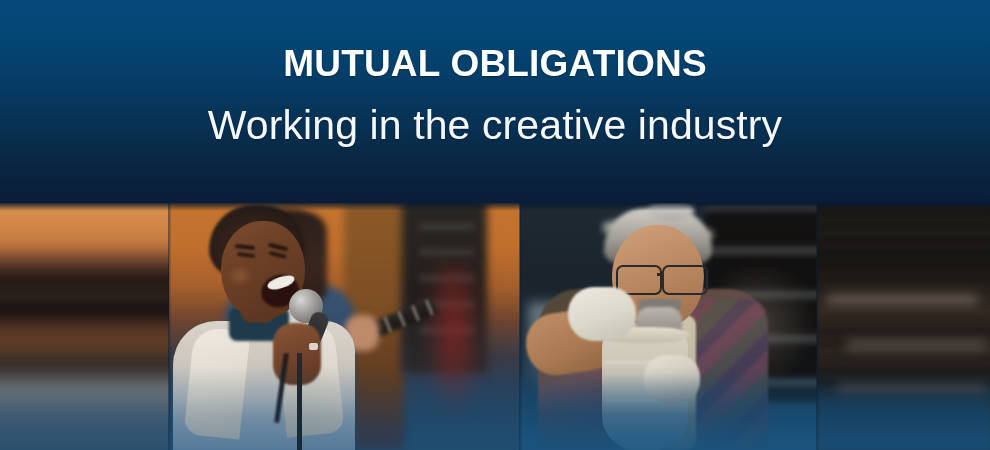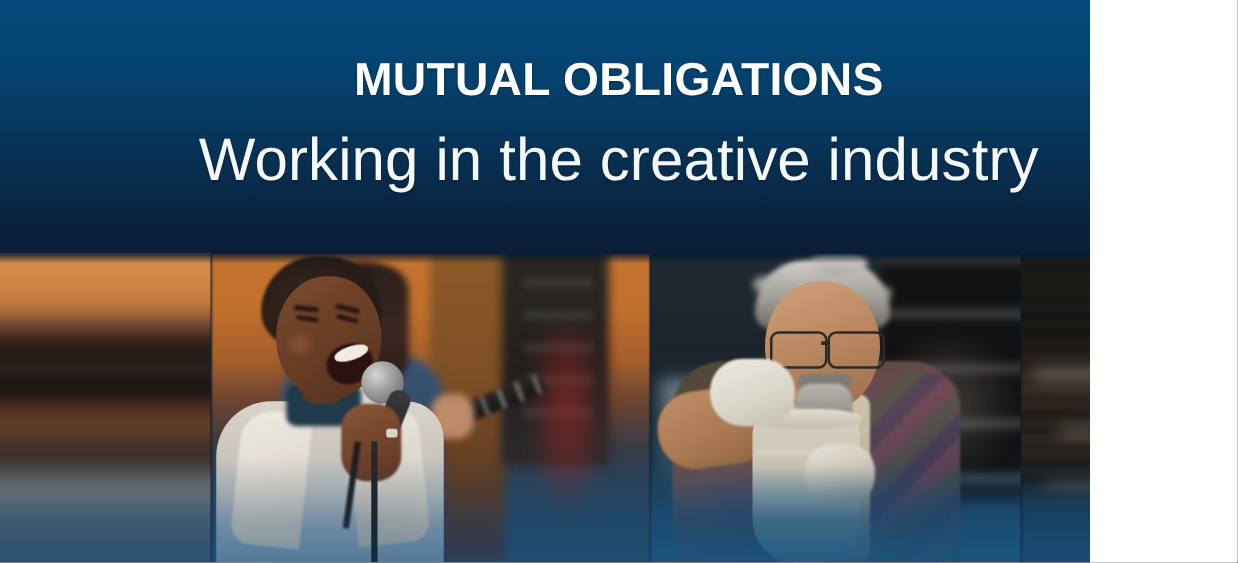--- a/index.html
+++ b/index.html
@@ -6,21 +6,21 @@
     margin: 0;
     padding: 0;
     background: #ffffff;
   }
   body {
     font-family: "Liberation Sans", sans-serif;
   }
 
   #banner-root {
     position: relative;
-    width: 872px;
+    width: 990px;
     height: 450px;
     overflow: hidden;
     background: #0a1e3a;
   }
 
   
   .header-band {
     position: absolute;
     left: 0;
     top: 0;
@@ -49,21 +49,21 @@
     font-weight: bold;
     letter-spacing: 0.2px;
     line-height: 1;
     white-space: nowrap;
     text-shadow: 0 1px 2px rgba(0,0,0,0.35);
   }
 
   .header-subtitle {
     color: #f4f7fb;
     font-family: "Liberation Sans", sans-serif;
-    font-size: 48px;
+    font-size: 41px;
     font-weight: 300;
     letter-spacing: 0.1px;
     line-height: 1;
     margin-top: 23px;
     white-space: nowrap;
     text-shadow: 0 1px 2px rgba(0,0,0,0.3);
   }
 
   
   .photo-band {

